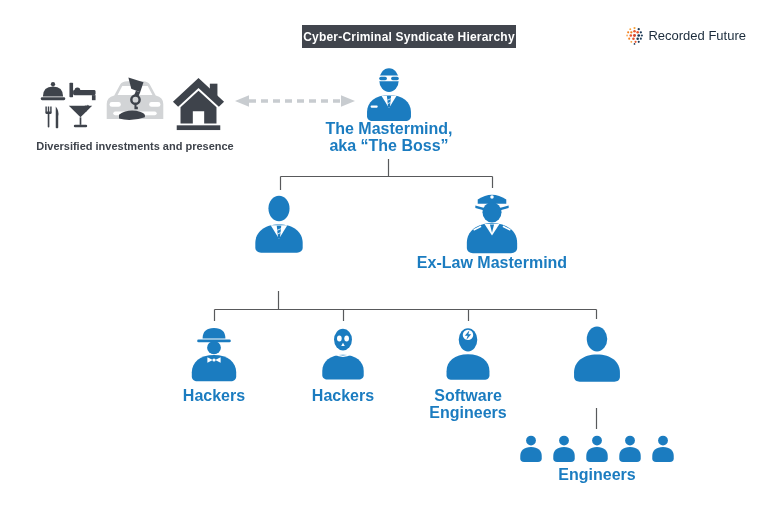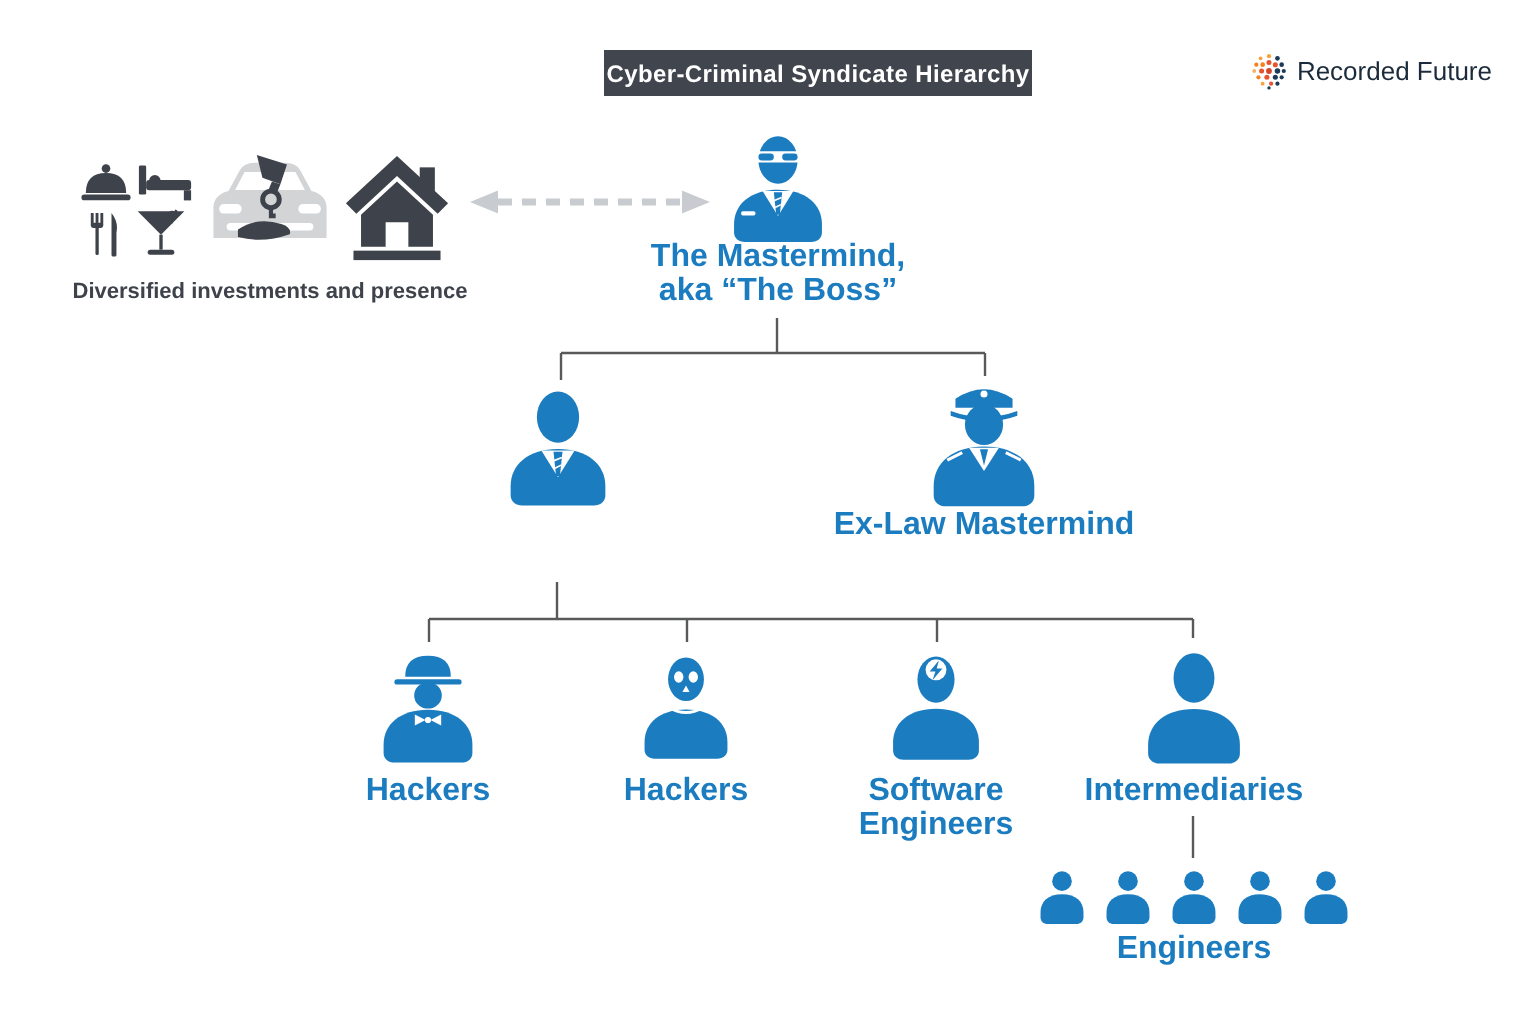--- a/index.html
+++ b/index.html
@@ -244,21 +244,20 @@
       <use href="#p-soft"></use>
     </svg>
   <div class="abs nlabel narrow" style="left:398px;top:388px">
     <div>Software</div>
     <div>Engineers</div>
   </div>
 
   <svg class="abs fig" style="left:566px;top:318px" width="62" height="68" fill="currentColor">
       <use href="#p-basic"></use>
     </svg>
-  <div class="abs nlabel narrow" style="left:527px;top:388px">Intermediaries</div>
 
   <div class="abs troopers">
     <svg class="fig" width="28" height="37" fill="currentColor">
         <use href="#p-trooper"></use>
       </svg>
   <svg class="fig" width="28" height="37" fill="currentColor">
         <use href="#p-trooper"></use>
       </svg>
       <svg class="fig" width="28" height="37" fill="currentColor">
         <use href="#p-trooper"></use>

